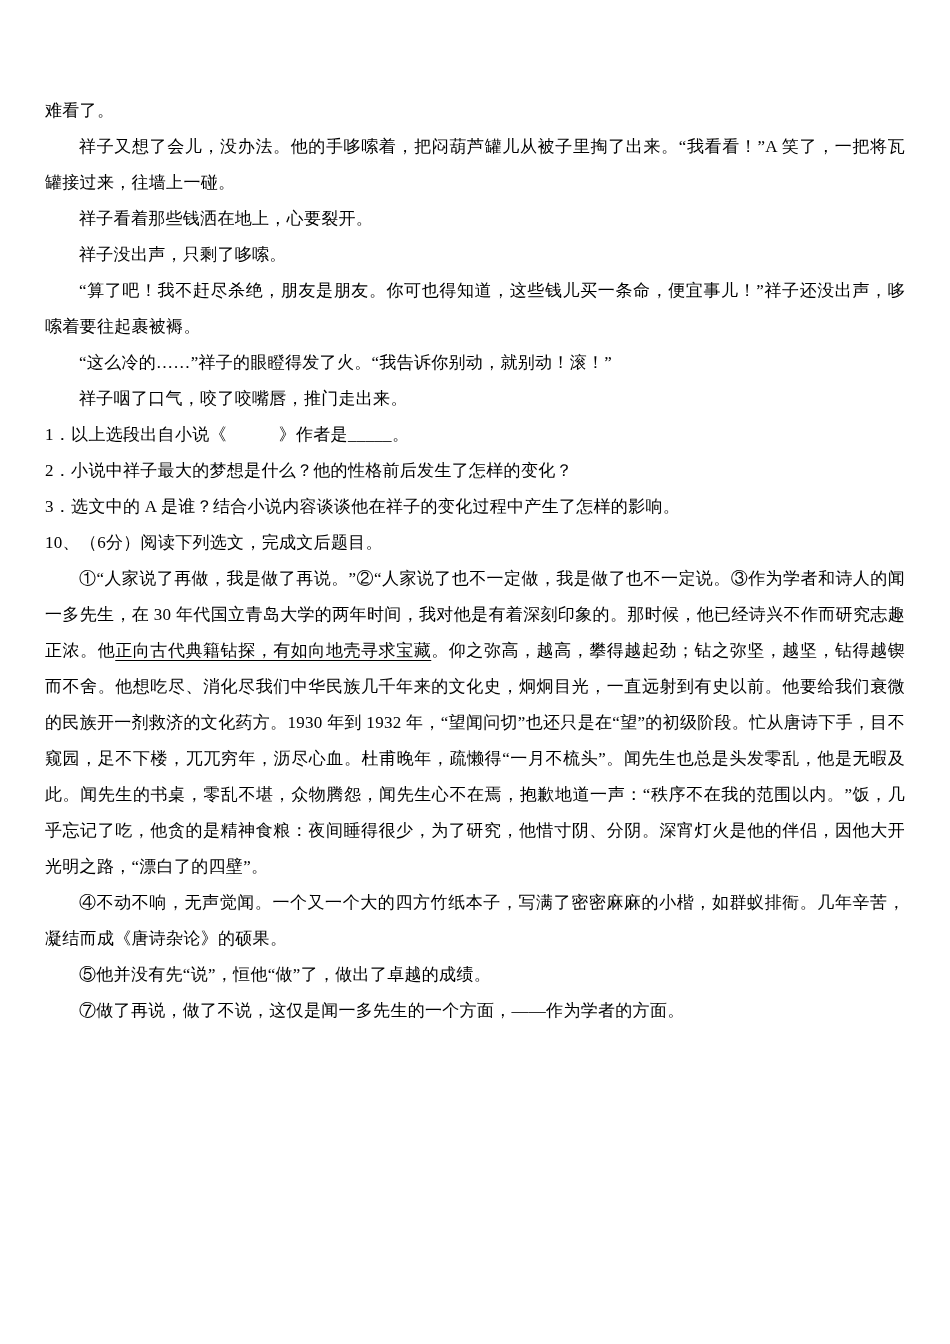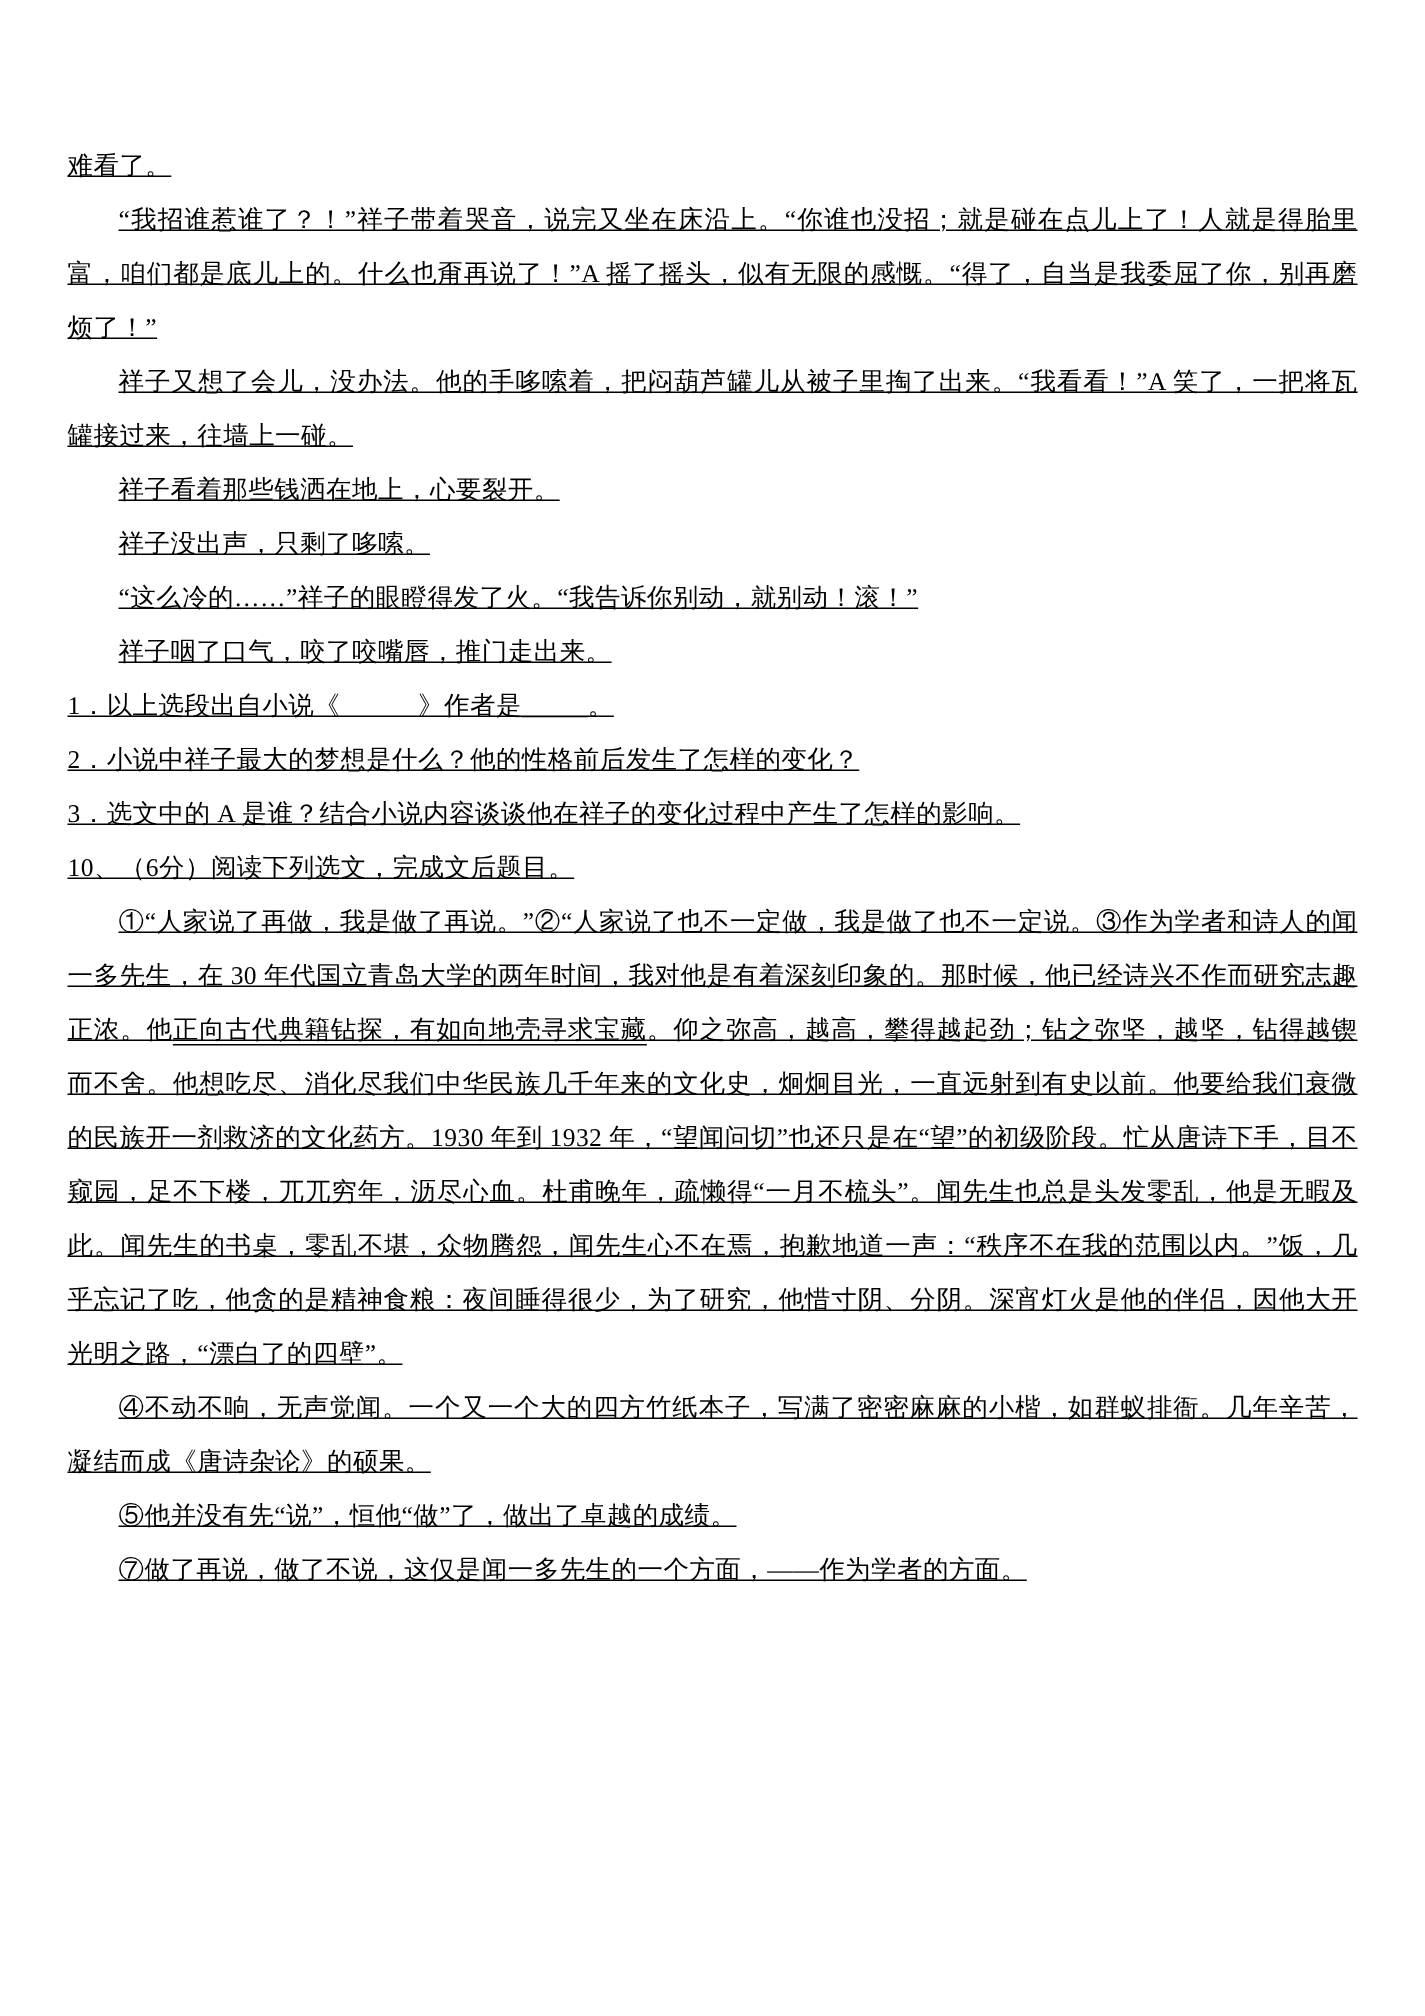--- a/index.html
+++ b/index.html
@@ -13,21 +13,20 @@
     overflow: hidden;
     font-family: "Liberation Serif", "DejaVu Serif", serif;
     color: #000000;
   }
   .page {
     box-sizing: border-box;
     width: 950px;
     height: 1000px;
     padding: 93px 45px 0 45px;
     background: #ffffff;
-    text-decoration: underline;
   }
   .page p {
     margin: 0;
     font-size: 17px;
     line-height: 36px;
     text-align: justify;
     letter-spacing: 0.3px;
     word-break: break-all;
   }
   .indent   { text-indent: 2em; }
@@ -37,24 +36,24 @@
     text-underline-offset: 4px;
   }
 </style>
 </head>
 <body>
 
 <div class="page">
 
   <p class="noindent">难看了。</p>
 
-  <p class="indent">“我招谁惹谁了？！”祥子带着哭音，说完又坐在床沿上。“你谁也没招；就是碰在点儿上了！人就是得胎里富，咱们都是底儿上的。什么也甭再说了！”A 摇了摇头，似有无限的感慨。“得了，自当是我委屈了你，别再磨烦了！”</p>
   <p class="indent">祥子又想了会儿，没办法。他的手哆嗦着，把闷葫芦罐儿从被子里掏了出来。“我看看！”A 笑了，一把将瓦罐接过来，往墙上一碰。</p>
   <p class="indent">祥子看着那些钱洒在地上，心要裂开。</p>
   <p class="indent">祥子没出声，只剩了哆嗦。</p>
+  <p class="indent">“算了吧！我不赶尽杀绝，朋友是朋友。你可也得知道，这些钱儿买一条命，便宜事儿！”祥子还没出声，哆嗦着要往起裹被褥。</p>
   <p class="indent">“这么冷的……”祥子的眼瞪得发了火。“我告诉你别动，就别动！滚！”</p>
   <p class="indent">祥子咽了口气，咬了咬嘴唇，推门走出来。</p>
 
   <p class="noindent">1．以上选段出自小说《　　　》作者是_____。</p>
   <p class="noindent">2．小说中祥子最大的梦想是什么？他的性格前后发生了怎样的变化？</p>
   <p class="noindent">3．选文中的 A 是谁？结合小说内容谈谈他在祥子的变化过程中产生了怎样的影响。</p>
 
   <p class="noindent">10、（6分）阅读下列选文，完成文后题目。</p>
 
   <p class="indent"><span>①“人家说了再做，我是做了再说。”②“人家说了也不一定做，我是做了也不一定说。③作为学者和诗人的闻一多先生，在 30 年代国立青岛大学的两年时间，我对他是有着深刻印象的。那时候，他已经诗兴不作而研究志趣正浓。他</span><span class="ul">正向古代典籍钻探，有如向地壳寻求宝藏</span><span>。仰之弥高，越高，攀得越起劲；钻之弥坚，越坚，钻得越锲而不舍。他想吃尽、消化尽我们中华民族几千年来的文化史，炯炯目光，一直远射到有史以前。他要给我们衰微的民族开一剂救济的文化药方。1930 年到 1932 年，“望闻问切”也还只是在“望”的初级阶段。忙从唐诗下手，目不窥园，足不下楼，兀兀穷年，沥尽心血。杜甫晚年，疏懒得“一月不梳头”。闻先生也总是头发零乱，他是无暇及此。闻先生的书桌，零乱不堪，众物腾怨，闻先生心不在焉，抱歉地道一声：“秩序不在我的范围以内。”饭，几乎忘记了吃，他贪的是精神食粮：夜间睡得很少，为了研究，他惜寸阴、分阴。深宵灯火是他的伴侣，因他大开光明之路，“漂白了的四壁”。</span></p>

